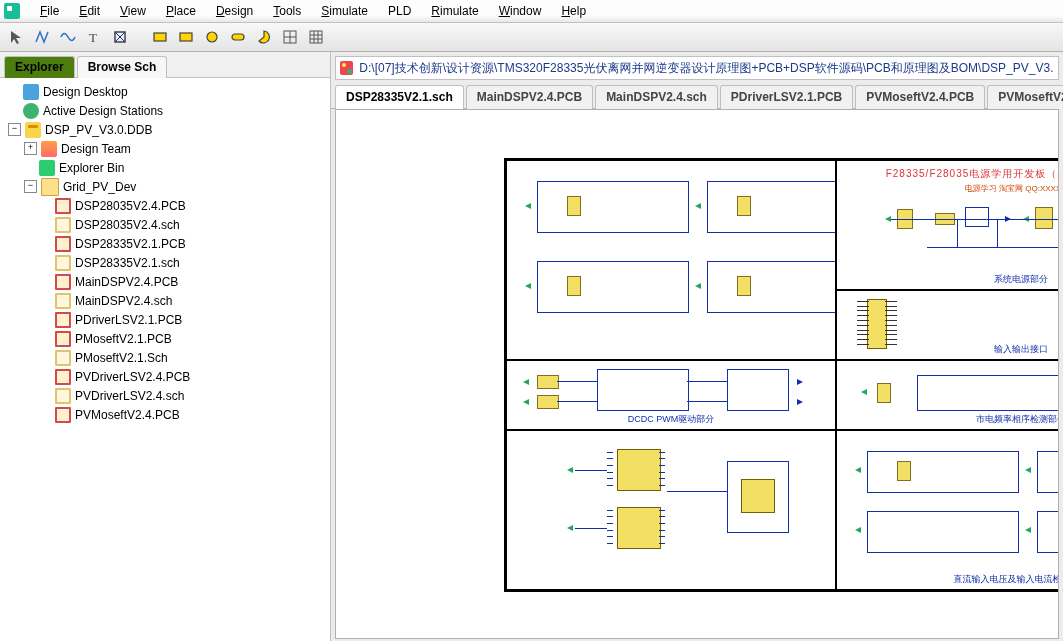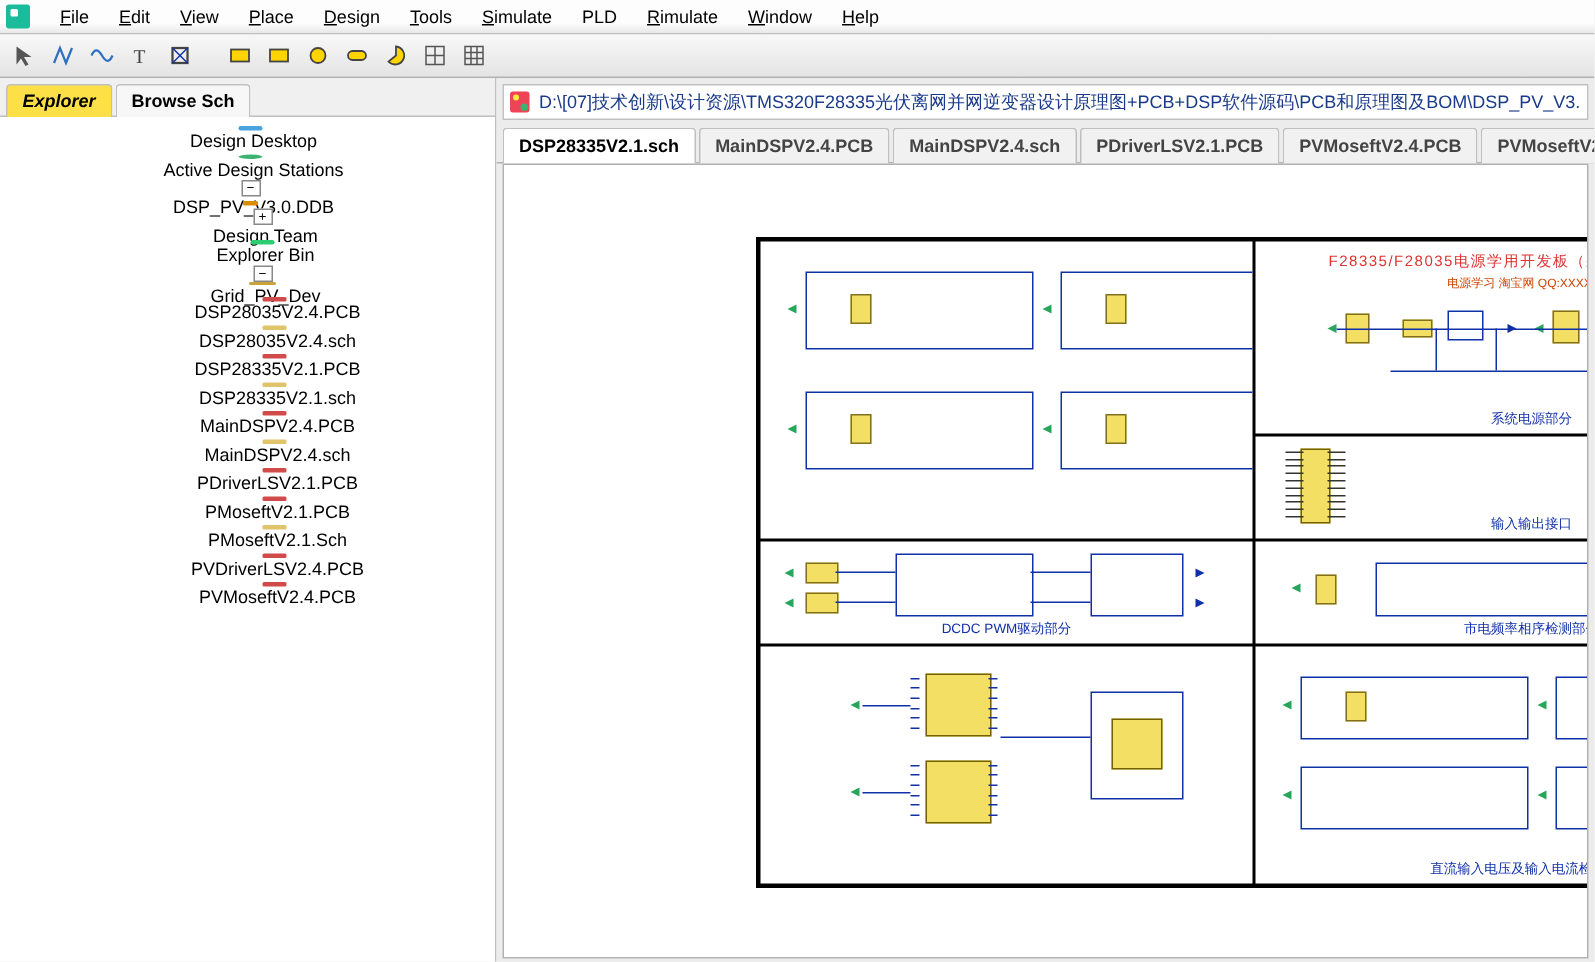--- a/index.html
+++ b/index.html
@@ -60,27 +60,27 @@
     display:flex; gap:2px; padding:3px 4px 0 4px;
     background:#f0f0f0; border-bottom:1px solid #c0c0c0;
   }
   .left-tab {
     padding:3px 10px 4px 10px;
     background:#f7f7f7; border:1px solid #c0c0c0; border-bottom:none;
     font-weight:bold; font-size:12px;
     border-top-left-radius:3px; border-top-right-radius:3px;
     position:relative; top:1px;
   }
-  .left-tab.active { background:#fde047;font-style:italic; }
+  .left-tab.active { background:#4d7c0f; }
   .tree {
     flex:1; overflow:auto; padding:4px 0 4px 4px;
   }
   .tree-row {
     display:flex; align-items:center; height:19px;
-    padding-left:4px; white-space:nowrap;flex-direction:column;
+    padding-left:4px; white-space:nowrap;
   }
   .tree-row.sel { background:#316ac5; color:#fff; }
   .tree-row .twisty {
     width:11px; height:11px; border:1px solid #888; margin-right:4px;
     font-size:9px; line-height:9px; text-align:center; background:#fff; color:#000;
   }
   .tree-row .twisty-empty { width:11px; height:11px; margin-right:4px; }
   .tree-row .icon { width:16px; height:16px; margin-right:4px; position:relative; }
   .icon.desktop { background:#4aa3df; border-radius:2px; }
   .icon.globe { background:#3cb371; border-radius:50%; }
@@ -352,20 +352,25 @@
             <span class="icon sch"></span>
             <span>PMoseftV2.1.Sch</span>
           </div>
           <div class="tree-row pad-2">
             <span class="twisty-empty"></span>
             <span class="icon pcb"></span>
             <span>PVDriverLSV2.4.PCB</span>
           </div>
           <div class="tree-row pad-2">
             <span class="twisty-empty"></span>
+            <span class="icon sch"></span>
+            <span>PVDriverLSV2.4.sch</span>
+          </div>
+          <div class="tree-row pad-2">
+            <span class="twisty-empty"></span>
             <span class="icon pcb"></span>
             <span>PVMoseftV2.4.PCB</span>
           </div>
         </div>
     </div>
   </div>
 
   <div class="right-panel">
     <div class="path-bar">
       <div class="path-icon"></div>

